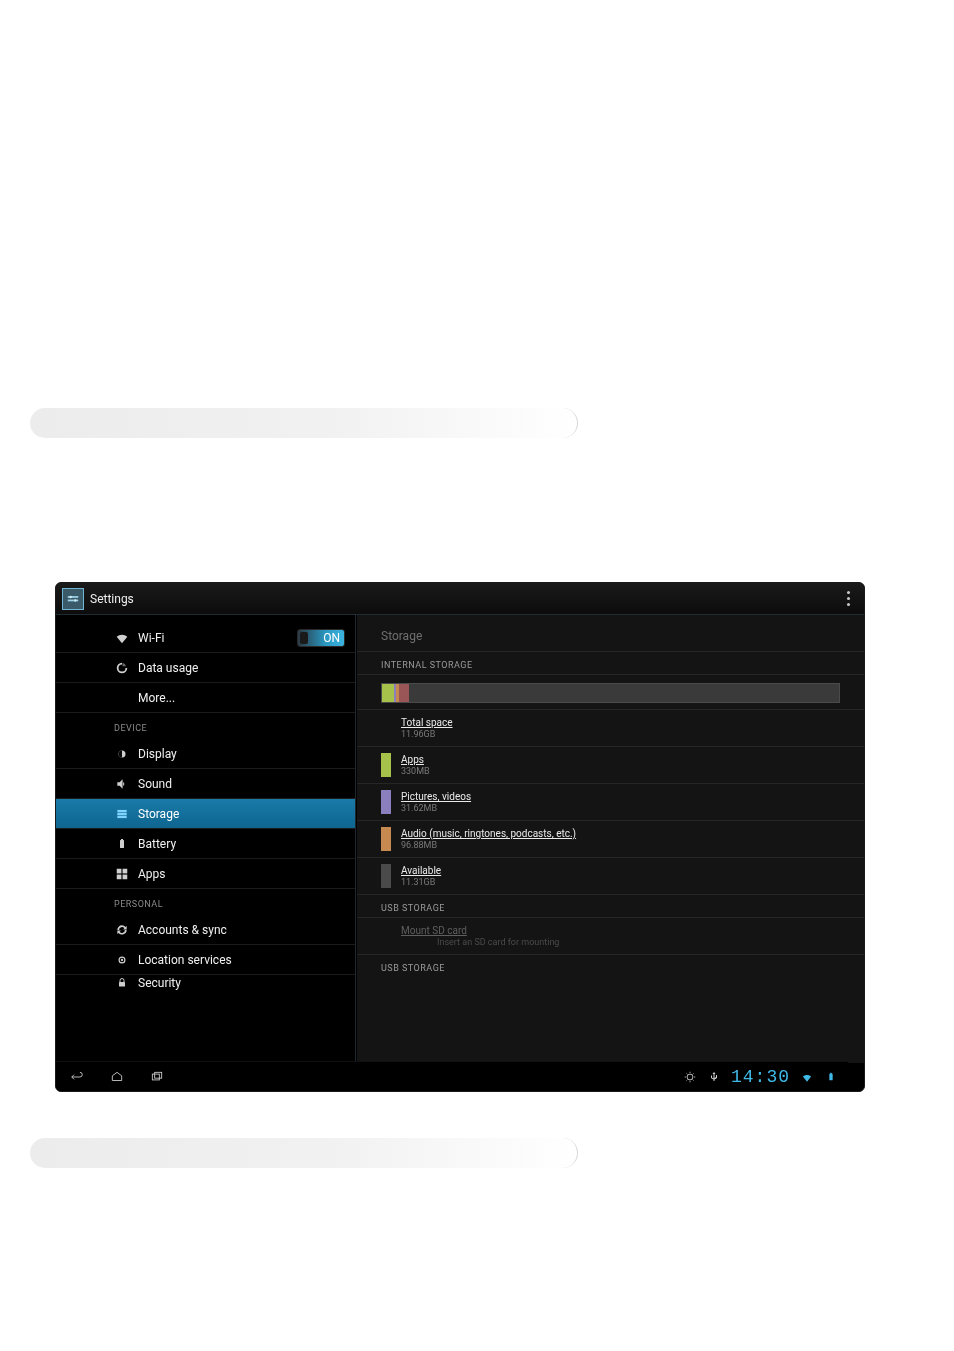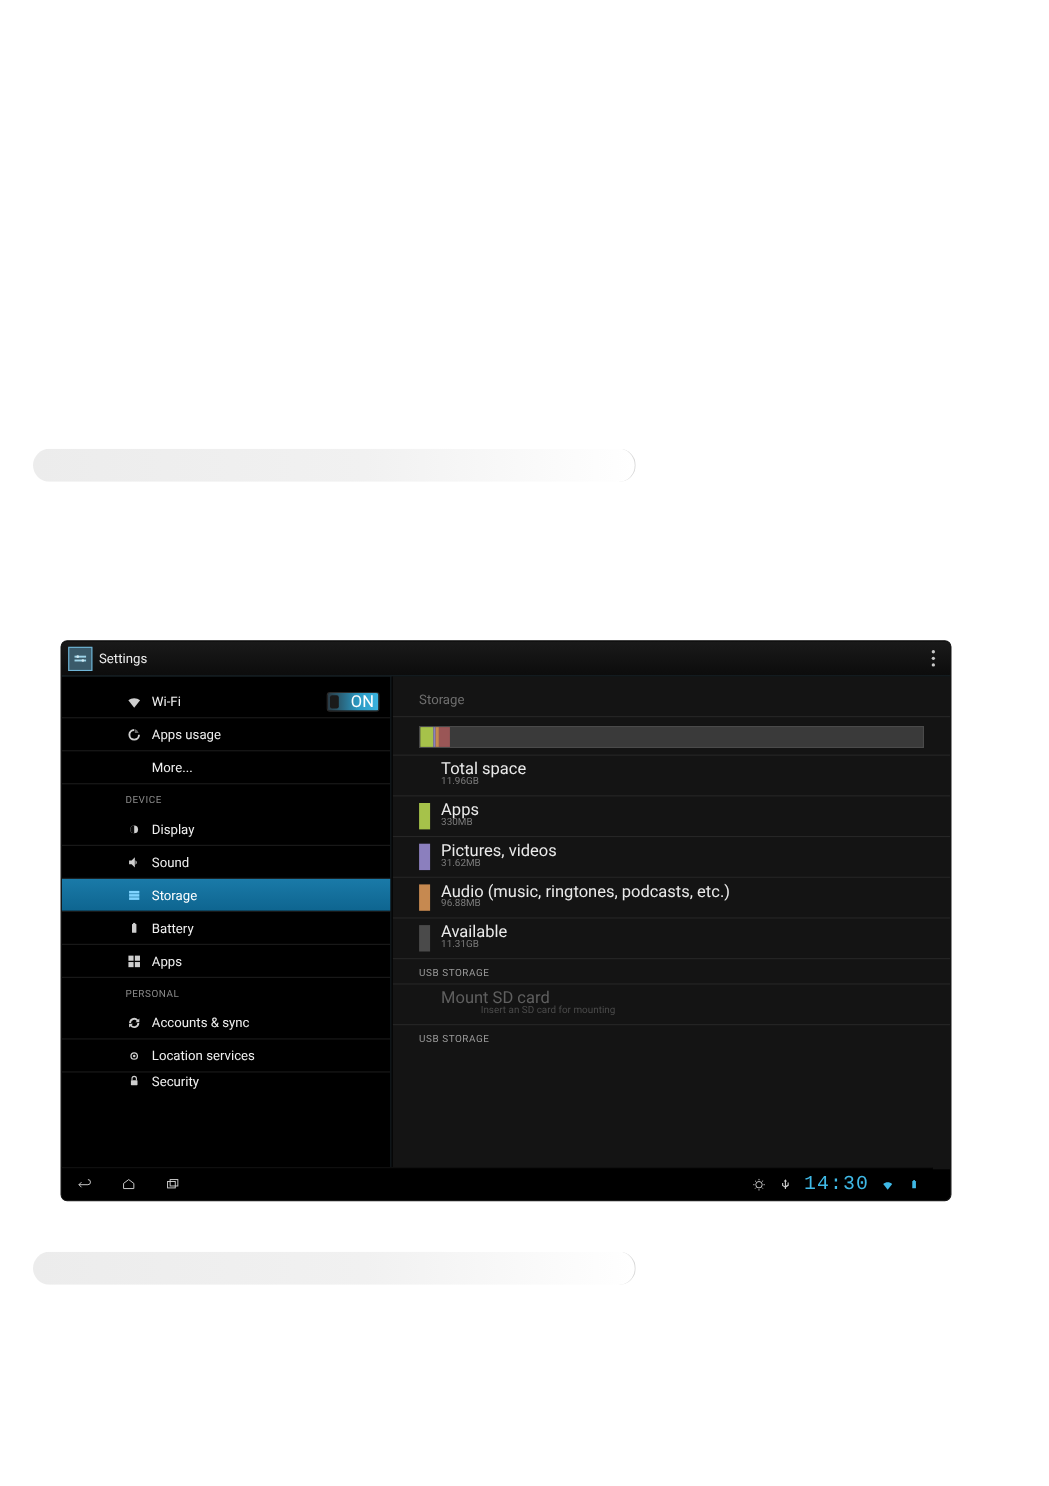--- a/index.html
+++ b/index.html
@@ -102,21 +102,21 @@
   .li.selected {
     background: linear-gradient(#1a7aa8,#0e6590);
     color:#fff;
   }
   .li.selected .ic svg path, .li.selected .ic svg rect { fill:#7fd4ff;}
   .li.cut { height:16px; overflow:hidden; border-bottom:none;align-items:center;}
   .toggle {
     margin-left:auto;
     width:48px;height:18px;
     border-radius:3px;
-    font-size:15px;
+    font-size:12px;
     display:flex;align-items:center;justify-content:flex-end;
     padding:0 4px;
     color:#fff;
     position:relative;
     background:#333;
     border:1px solid #2a2a2a;
   }
   .toggle.on{ background:linear-gradient(90deg,#2a3a44 0%,#2a98c2 60%,#3bb3df 100%); justify-content:flex-end;}
   .toggle.on::before{content:"";position:absolute;left:2px;top:2px;width:8px;height:12px;background:#1a1a1a;border-radius:2px;}
   .toggle.off{ background:linear-gradient(90deg,#555 0%,#3a3a3a 100%); justify-content:flex-start; color:#ccc;}
@@ -151,21 +151,21 @@
   }
   .sw{
     width:10px;height:24px;flex:0 0 10px;
   }
   .sw.none{visibility:hidden;}
   .sw.green{background:#a6c24a;}
   .sw.purple{background:#8b7fbe;}
   .sw.orange{background:#c68950;}
   .sw.red{background:#b35e5e;}
   .sw.grey{background:#4a4a4a;}
-  .stat .txt .t{color:#eaeaea;font-size:15px;line-height:13px;}
+  .stat .txt .t{color:#eaeaea;font-size:10px;line-height:13px;text-decoration:underline;}
   .stat .txt .s{color:#7a7a7a;font-size:9px;line-height:11px;}
   .stat.disabled .t{color:#5f5f5f;}
   .stat.disabled .s{color:#4a4a4a;margin-left:36px;}
 
   
   .navbar{
     position:absolute;left:0;right:16px;bottom:0;
     height:30px;
     background:#000;
     border-top:1px solid #111;
@@ -224,21 +224,21 @@
         </div>
 
 
         <div class="li">
           <span class="ic">
             <svg viewBox="0 0 24 24" width="14" height="14">
                 <path fill="#cfcfcf" d="M12 3a9 9 0 1 0 9 9h-3a6 6 0 1 1-6-6V3z"></path>
                 <path fill="#cfcfcf" d="M13 3v6h6a9 9 0 0 0-6-6z" opacity=".5"></path>
               </svg>
           </span>
-          <span>Apps usage</span>
+          <span>Data usage</span>
         </div>
 
         <div class="li noicon">
           <span>More...</span>
         </div>
 
         <div class="sect-h">DEVICE</div>
 
         <div class="li">
           <span class="ic">
@@ -319,20 +319,21 @@
                 <rect x="6" y="10" width="12" height="9" rx="1" fill="#cfcfcf"></rect>
                 <path fill="none" stroke="#cfcfcf" stroke-width="2" d="M8 10V7a4 4 0 0 1 8 0v3"></path>
               </svg>
           </span>
           <span>Security</span>
         </div>
       </div>
 
       <div class="right">
         <div class="right-title">Storage</div>
+        <div class="subh">INTERNAL STORAGE</div>
 
         <div class="bar-row">
           <div class="bar">
             <div class="seg1"></div>
             <div class="seg2"></div>
             <div class="seg3"></div>
             <div class="seg4"></div>
           </div>
         </div>
 

